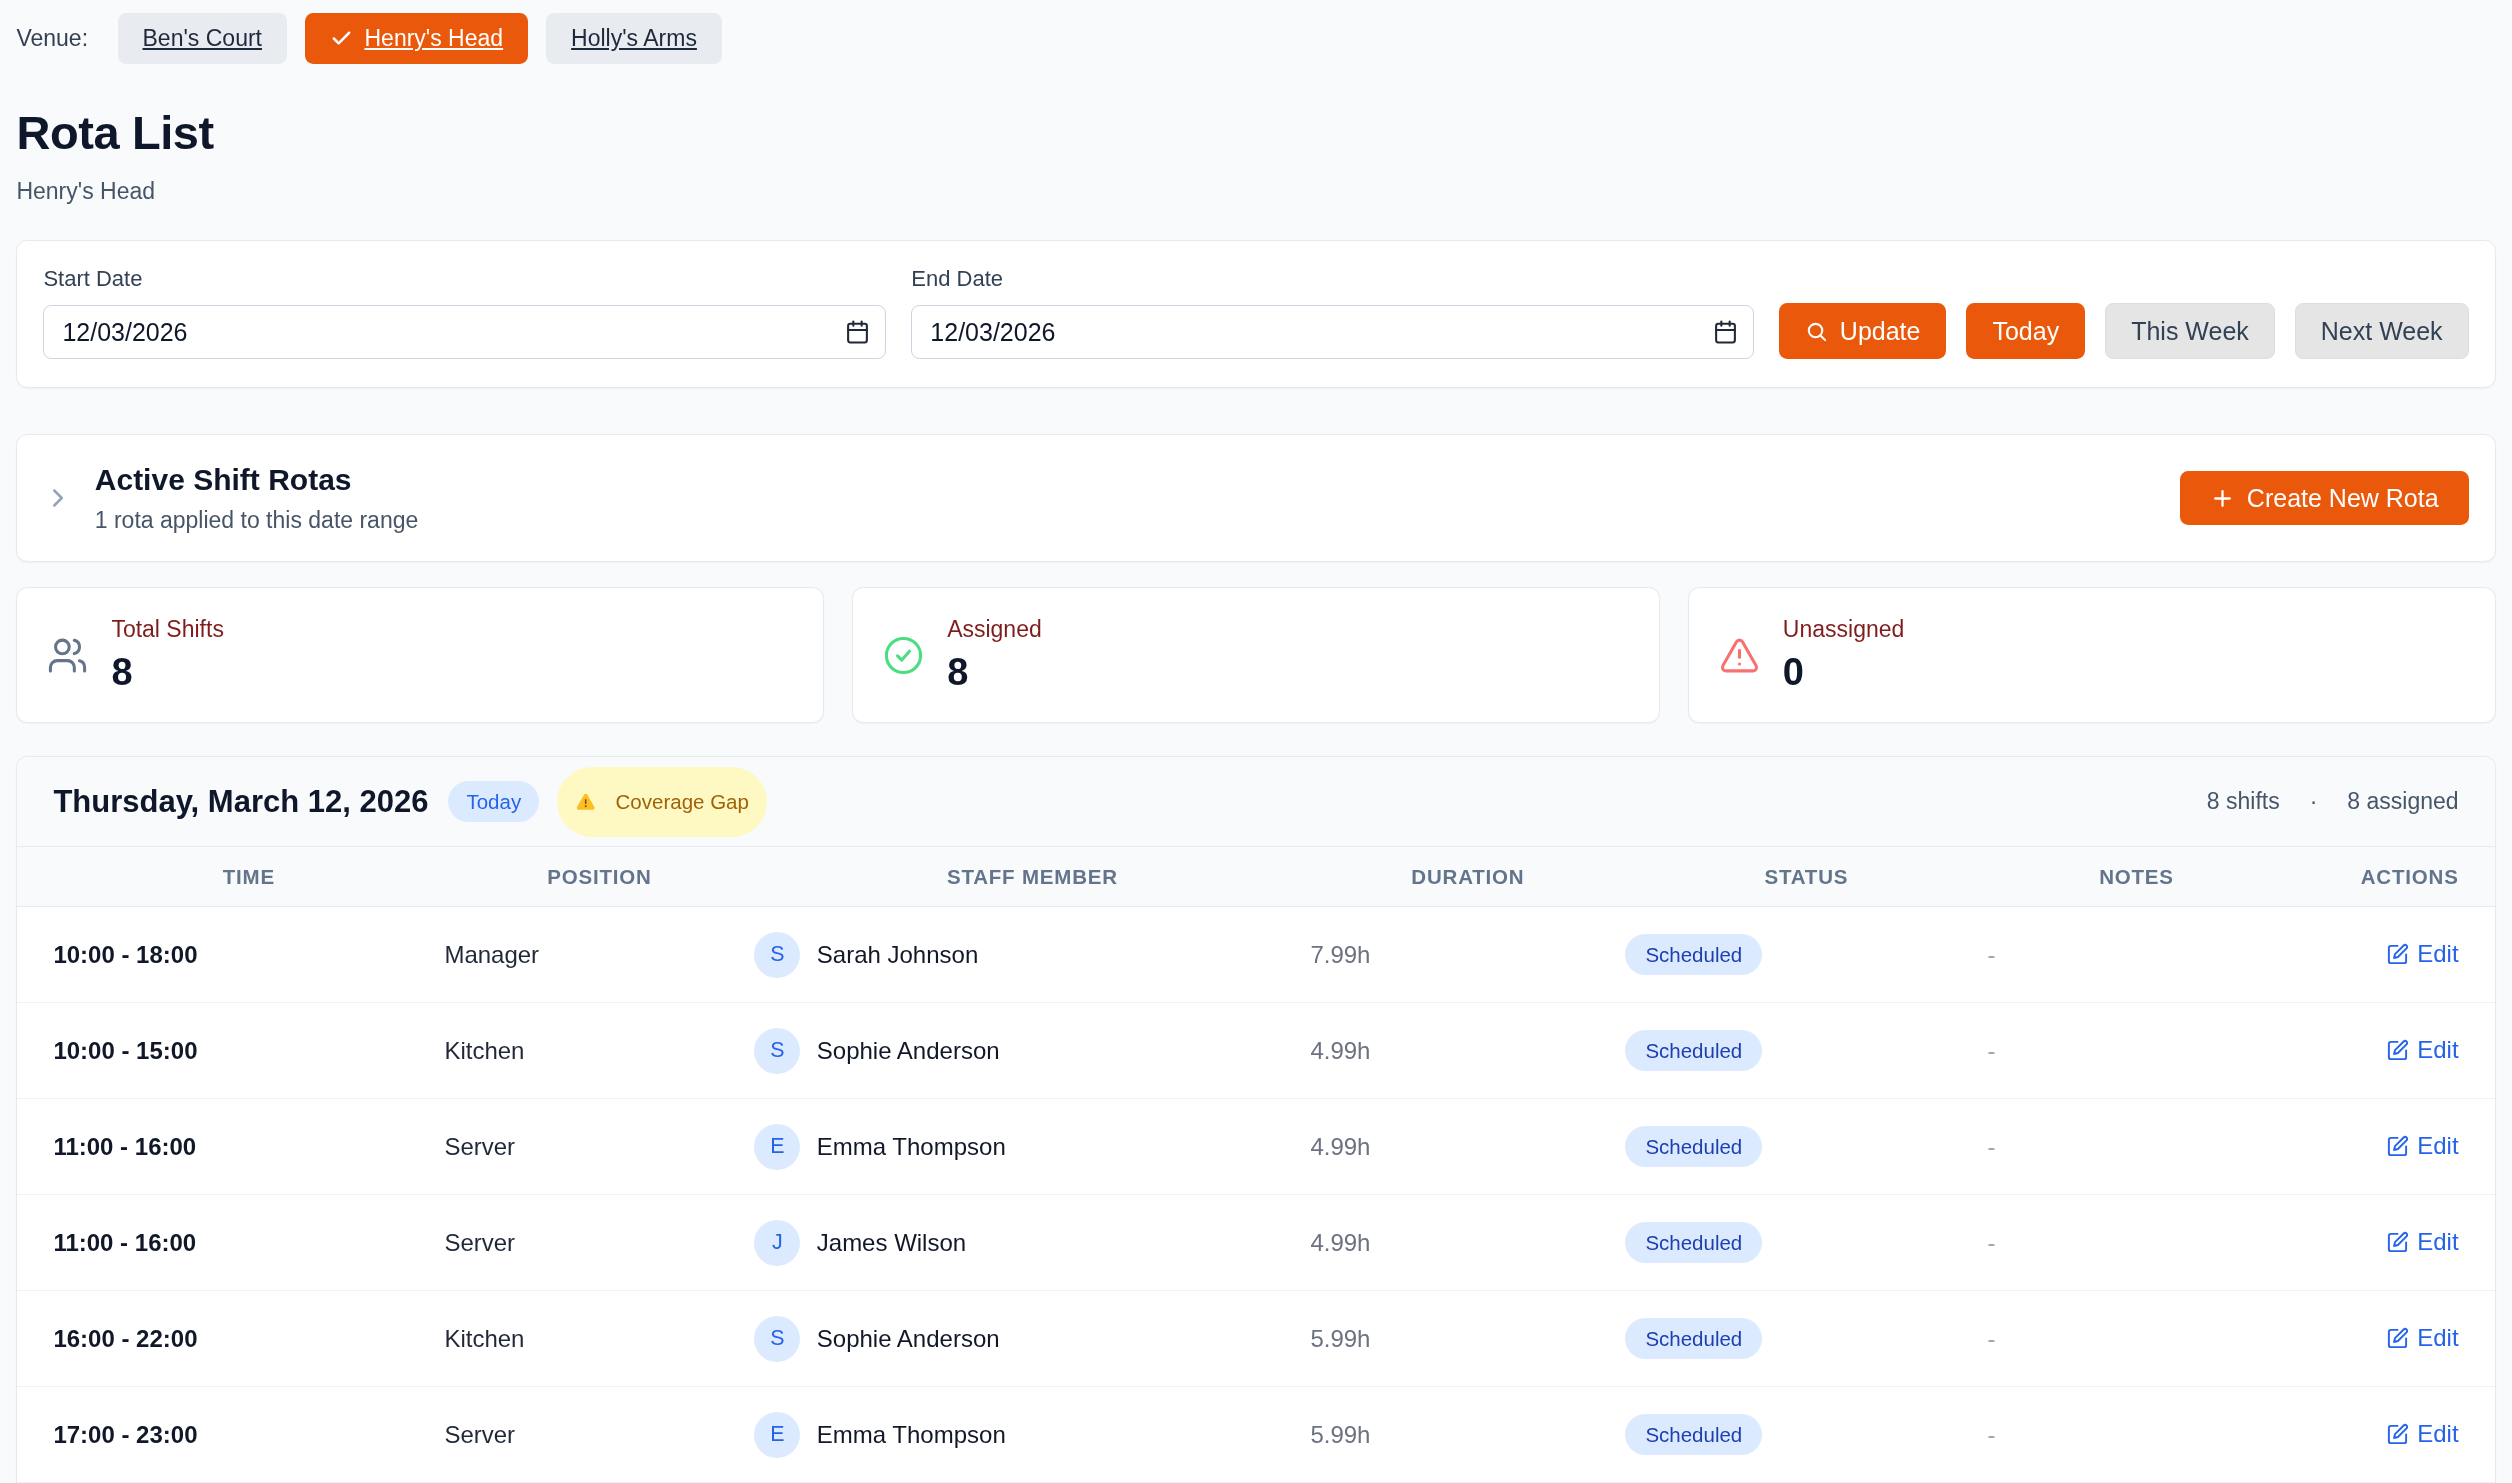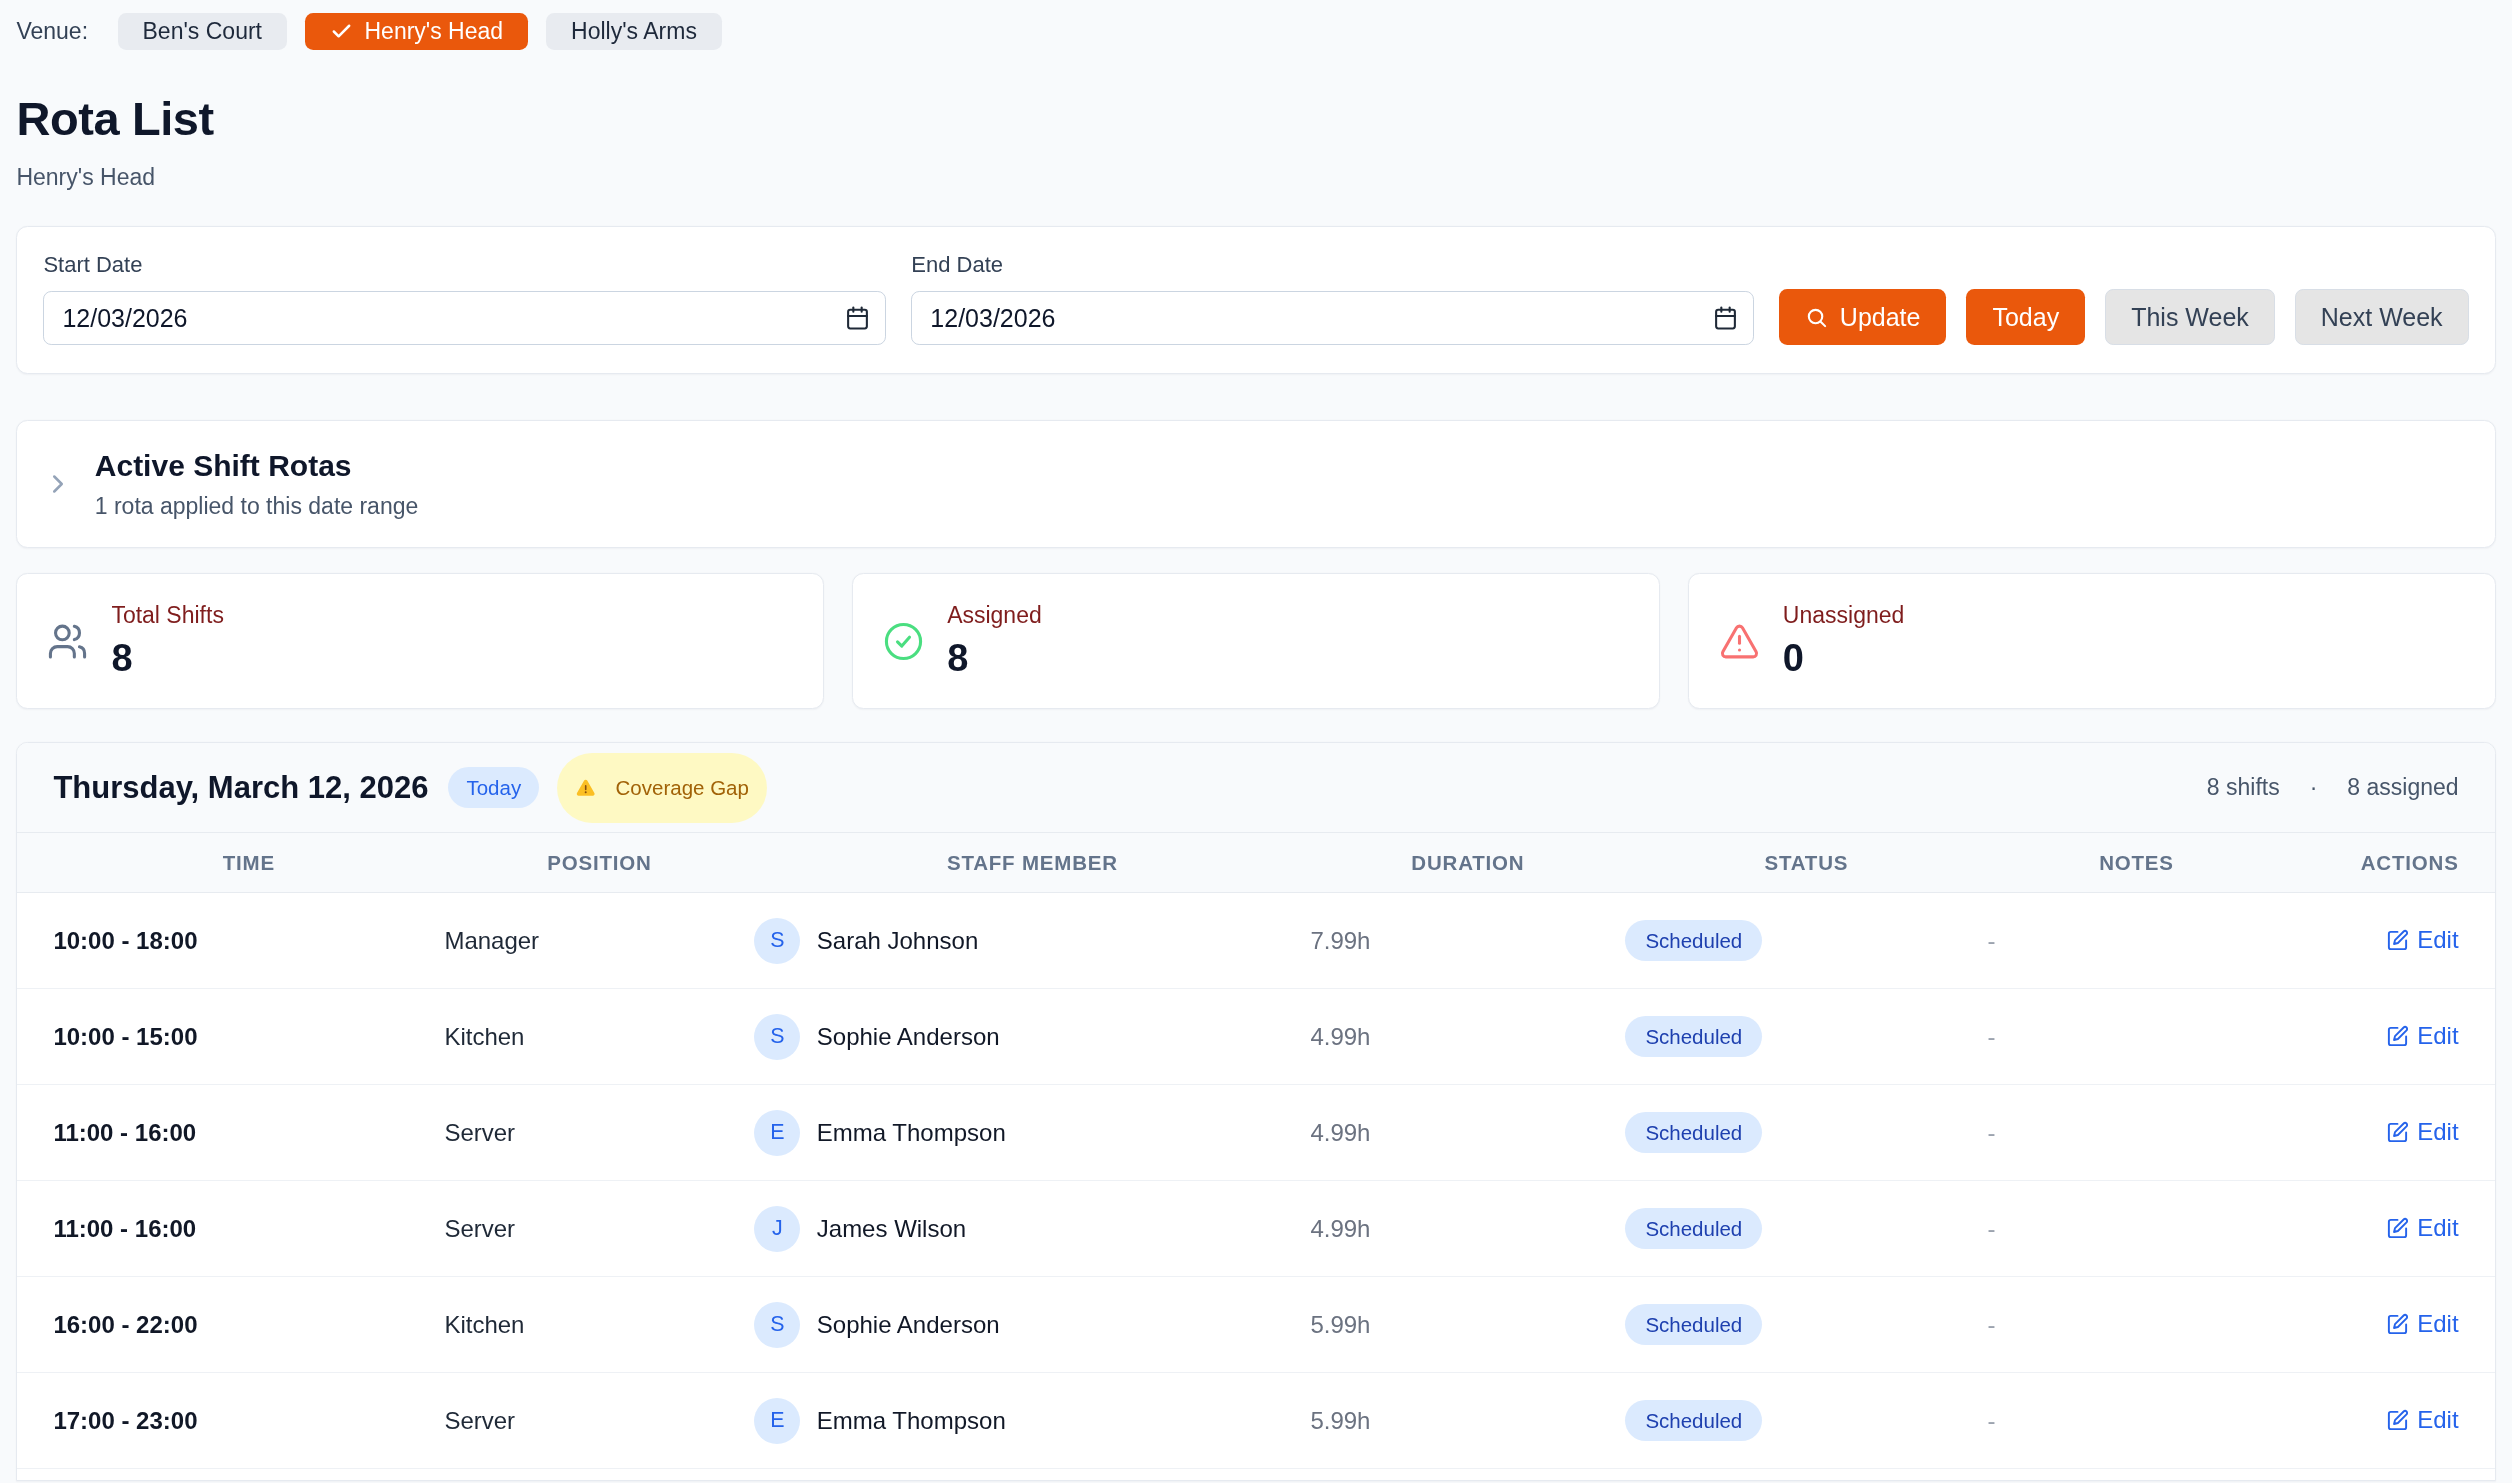--- a/index.html
+++ b/index.html
@@ -8,23 +8,23 @@
     background:#f8fafc;
     font-family:"Liberation Sans","DejaVu Sans",sans-serif;
     color:#0f172a;
   }
   .icon { display:inline-flex; align-items:center; justify-content:center; flex:none; }
 
   
   .venue-bar { display:flex; align-items:center; margin:13px 16.4px 0 16.4px; gap:18px; }
   .venue-label { font-size:23px; color:#334155; margin-right:11.5px; }
   .venue-btn {
-    height:37px; padding:14px 25px; border:none; border-radius:8.2px;
+    height:51px; padding:14px 25px; border:none; border-radius:8.2px;
     background:#e8ebf0; color:#1e293b; font-size:23px; font-weight:500;
-    font-family:inherit; display:inline-flex; align-items:center; gap:11.5px; cursor:pointer;
+    font-family:inherit; display:inline-flex; align-items:center; gap:11.5px; cursor:pointer;text-decoration:underline;
   }
   .venue-btn.selected { background:#ea580c; color:#ffffff; }
 
   
   .page-title { margin:41px 16.4px 0 16.4px; font-size:47px; font-weight:800; letter-spacing:-0.4px; color:#0f172a; }
   .page-subtitle { margin:18px 16.4px 0 16.4px; font-size:23px; color:#475569; }
 
   .card {
     background:#ffffff; border:0.8px solid #e6eaf0; border-radius:11.5px;
     box-shadow:0 0.8px 1.6px rgba(16,24,40,.04);
@@ -171,20 +171,29 @@
     <span class="icon chevron">
       <svg width="30" height="30" viewBox="0 0 24 24" fill="none" stroke="currentColor" stroke-width="2" stroke-linecap="round" stroke-linejoin="round">
           <polyline points="9 6 15 12 9 18"></polyline>
         </svg>
     </span>
     <div>
       <div class="active-title">Active Shift Rotas</div>
       <div class="active-sub">1 rota applied to this date range</div>
     </div>
   </div>
+  <button class="btn btn-orange create-btn">
+    <span class="icon">
+      <svg width="25" height="25" viewBox="0 0 24 24" fill="none" stroke="currentColor" stroke-width="2.2" stroke-linecap="round">
+          <line x1="12" y1="5" x2="12" y2="19"></line>
+          <line x1="5" y1="12" x2="19" y2="12"></line>
+        </svg>
+    </span>
+    <span>Create New Rota</span>
+  </button>
 </div>
 
 <div class="stats-row">
   <div class="card stat-card">
     <span class="icon stat-icon-gray">
       <svg width="41" height="41" viewBox="0 0 24 24" fill="none" stroke="currentColor" stroke-width="1.8" stroke-linecap="round" stroke-linejoin="round">
           <path d="M16 21v-2a4 4 0 0 0-4-4H6a4 4 0 0 0-4 4v2"></path>
           <circle cx="9" cy="7" r="4"></circle>
           <path d="M22 21v-2a4 4 0 0 0-3-3.87"></path>
           <path d="M16 3.13a4 4 0 0 1 0 7.75"></path>

